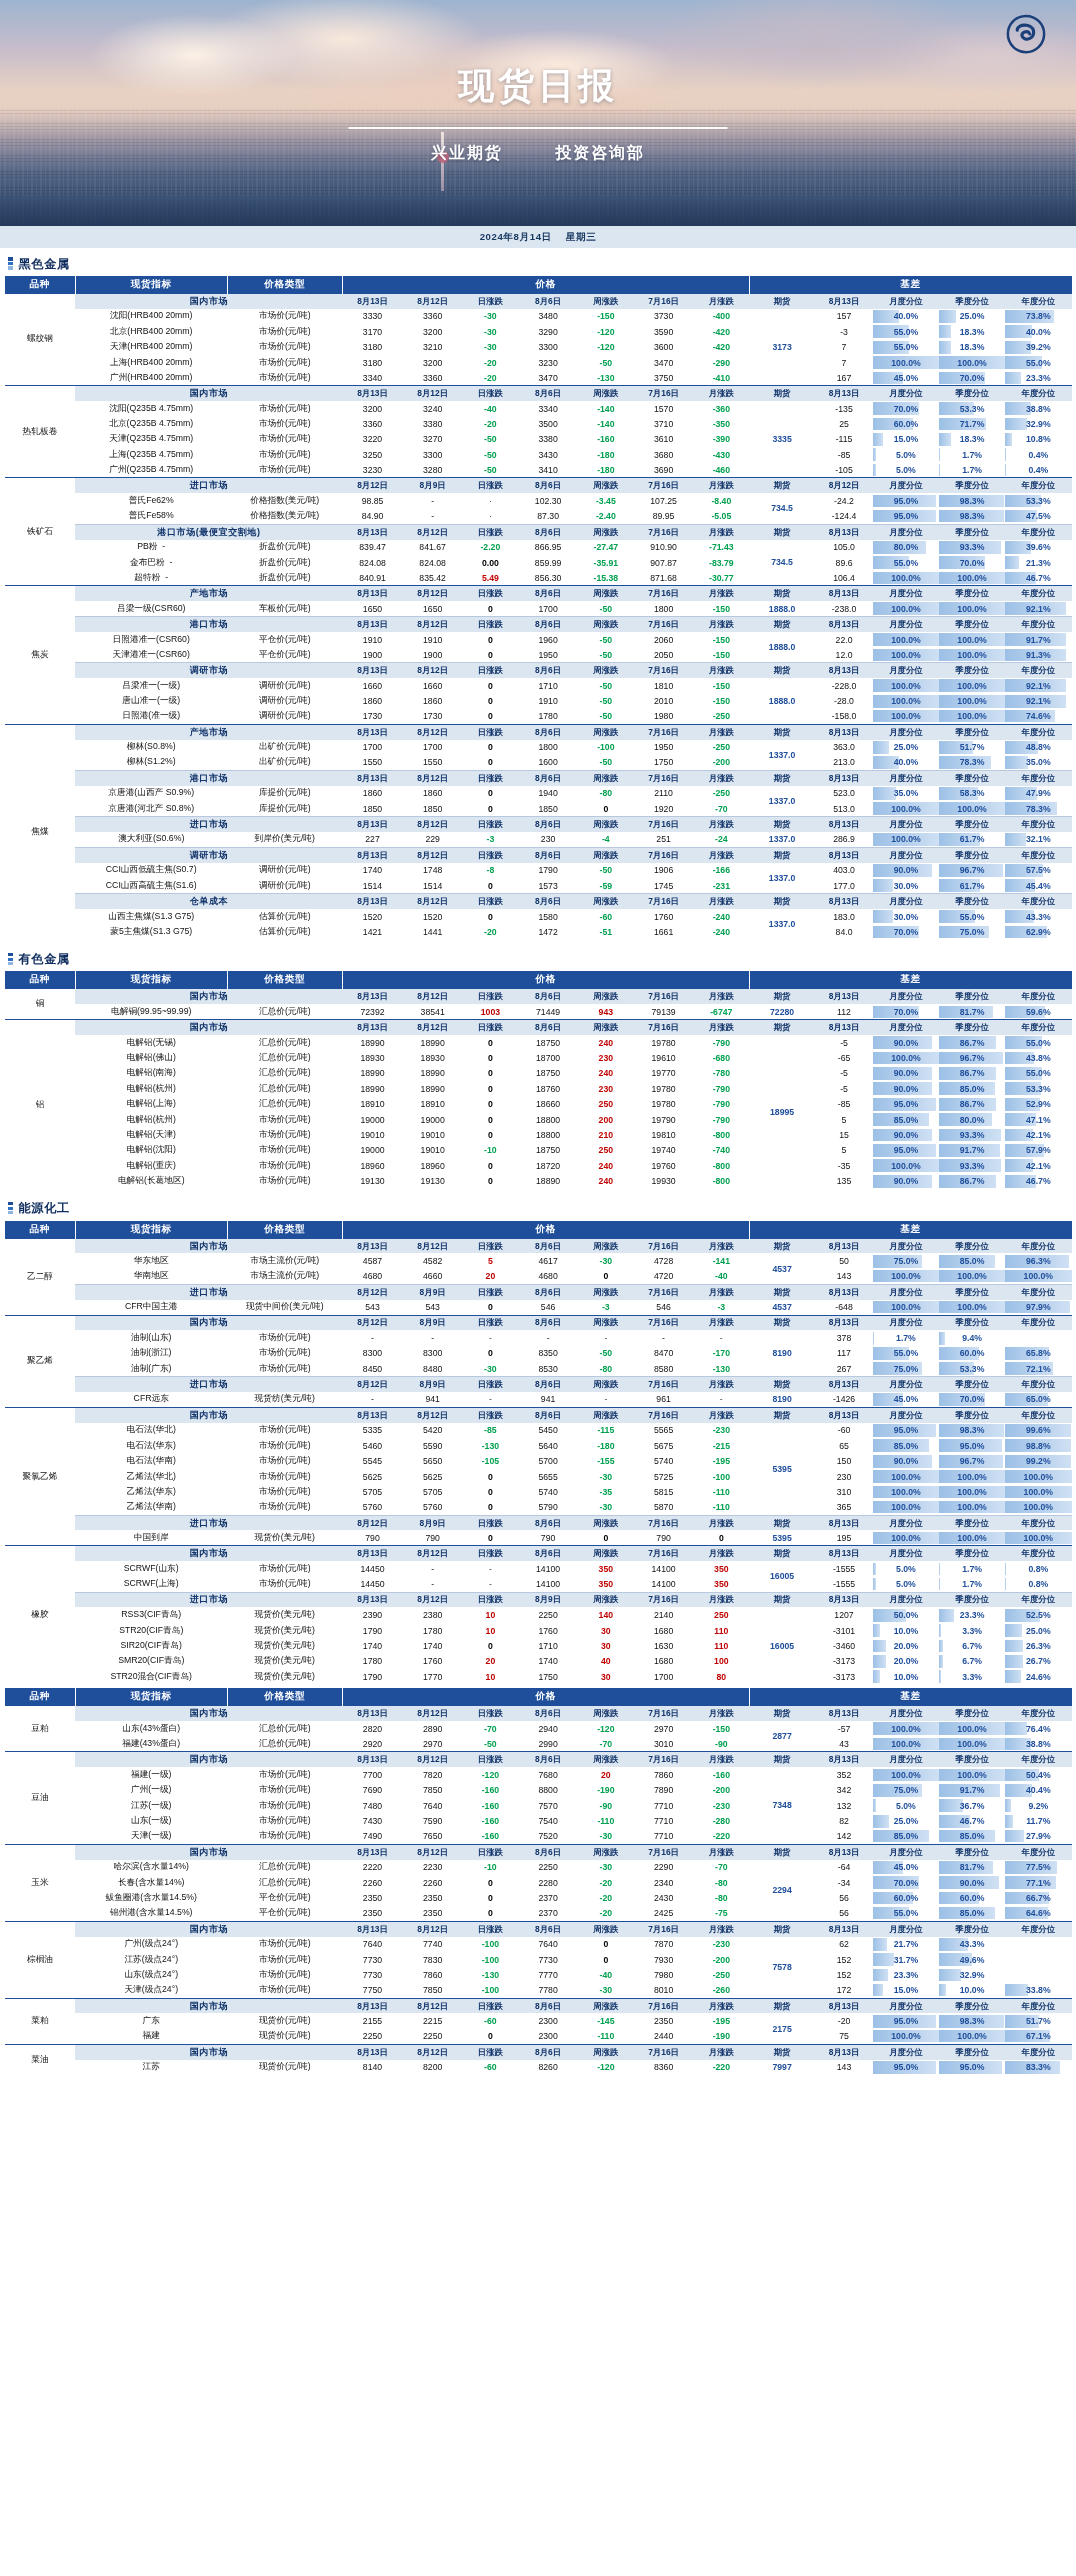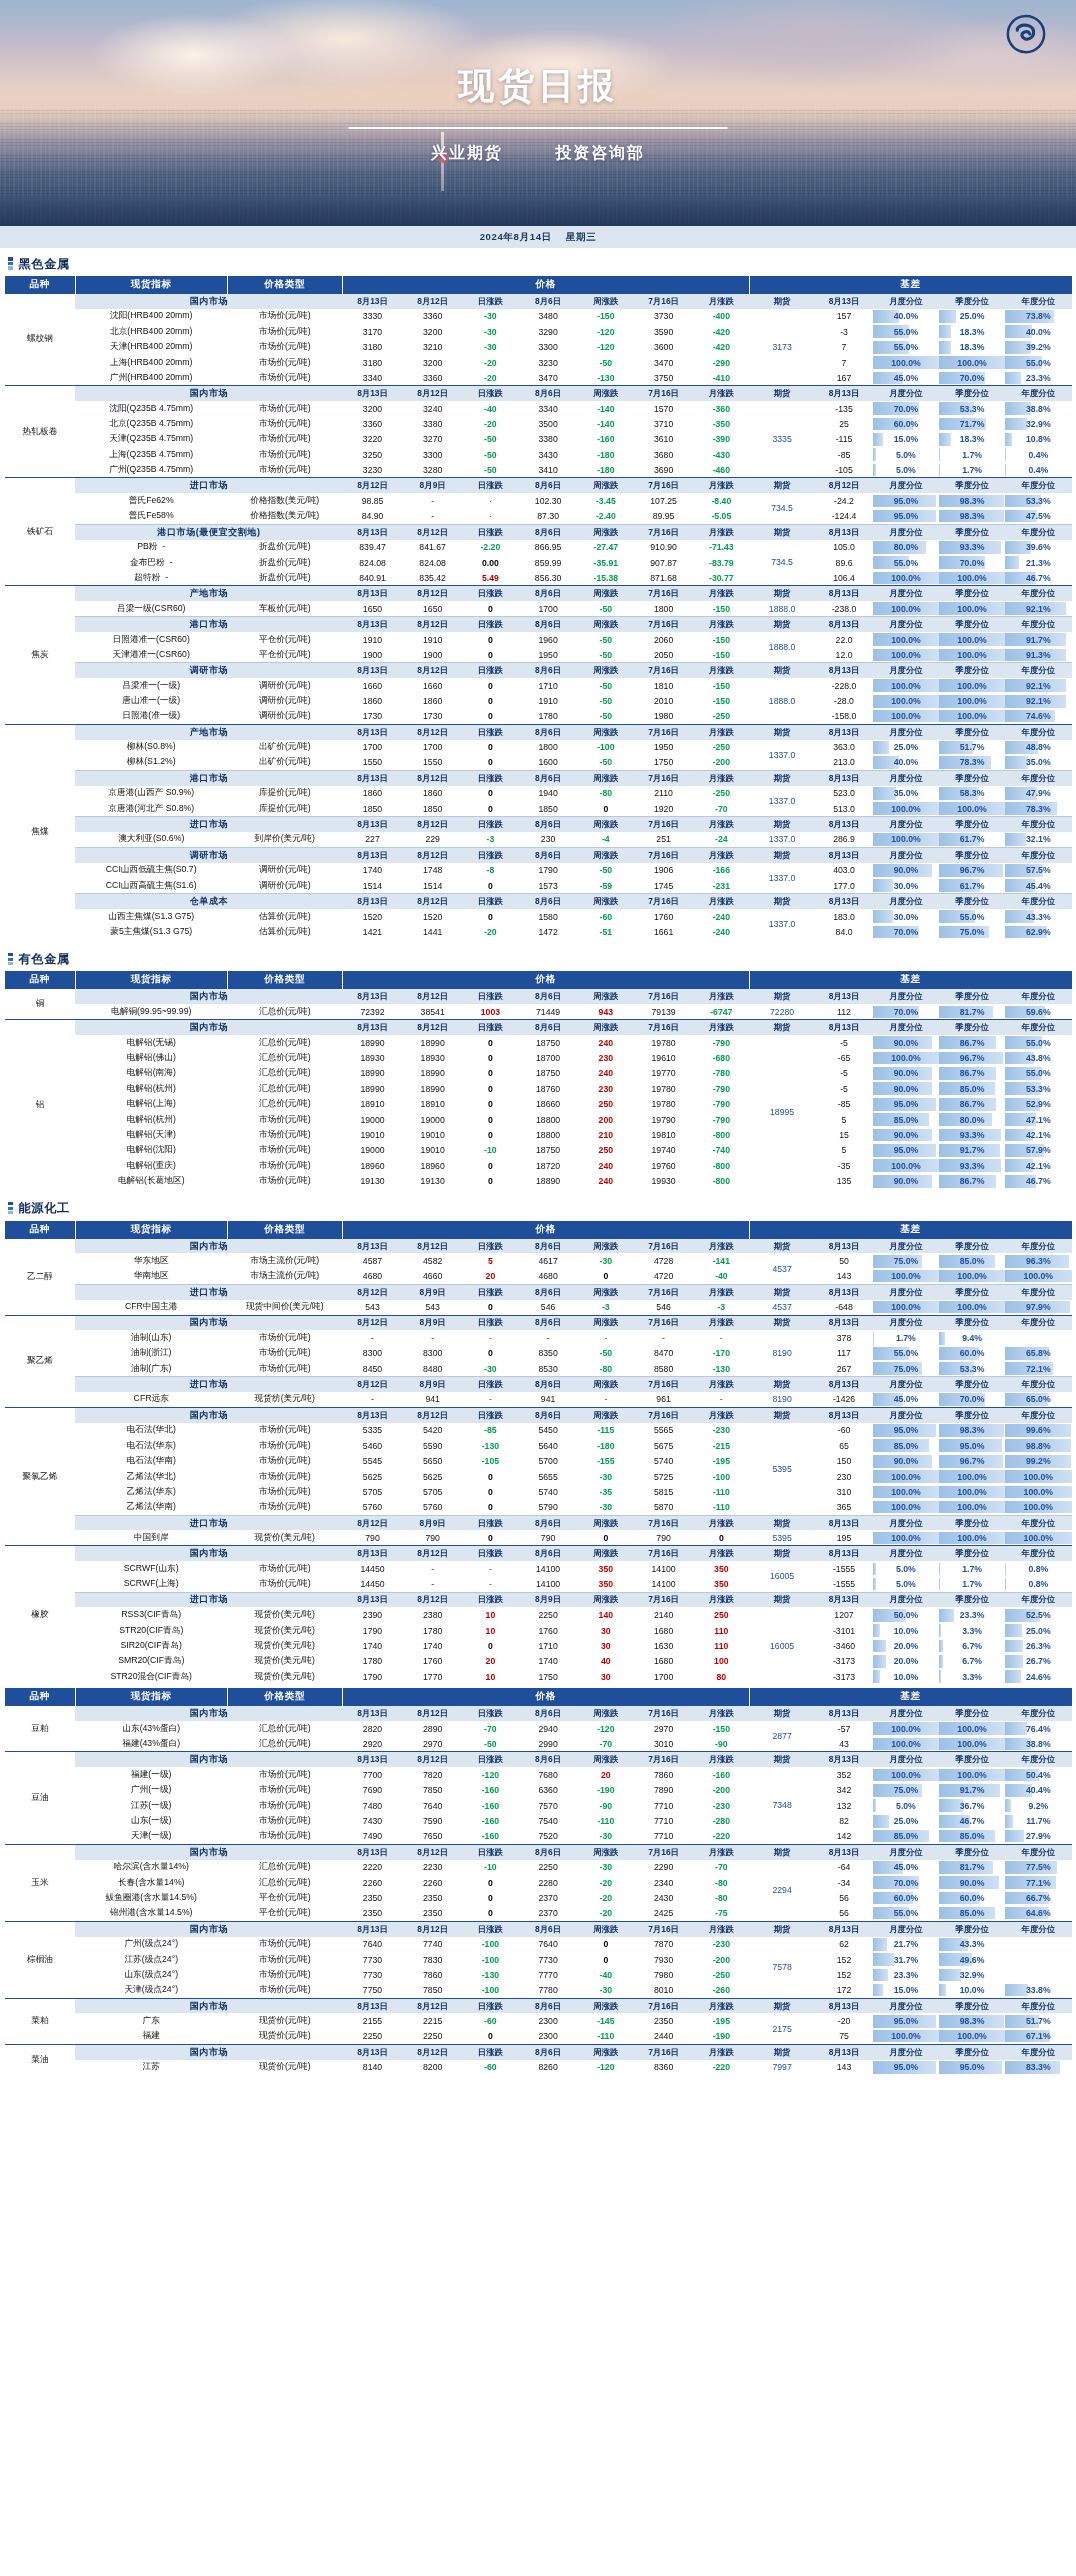--- a/index.html
+++ b/index.html
@@ -138,21 +138,21 @@
   }
   td.cat {
     font-size:8.7px; font-weight:normal; color:#111; text-align:center;
     background:#ffffff; vertical-align:middle;
   }
   td.ind { text-align:center; }
   td.ptype { text-align:center; }
   .up   { color:#c00000; font-weight:bold; }
   .down { color:#00a050; font-weight:bold; }
   .flat { color:#000000; font-weight:bold; }
-  .fut  { color:#1f4e9b; font-weight:normal; }
+  .fut  { color:#1f4e9b; font-weight:bold; }
   .dash { color:#444; }
   .pct {
     position:relative; color:#1f4e9b; font-weight:bold; font-size:8.4px;
     text-align:center;
   }
   .pct .bar {
     position:absolute; left:0; top:1.3px; bottom:1.3px;
     background:linear-gradient(90deg,#9cc0e6,#cfe0f3);
     z-index:0;
   }
@@ -1696,21 +1696,21 @@
           <td class="pct"><span class="bar" style="width:100%"></span><span class="v">100.0%</span></td>
           <td class="pct"><span class="bar" style="width:100%"></span><span class="v">100.0%</span></td>
           <td class="pct"><span class="bar" style="width:50.4%"></span><span class="v">50.4%</span></td>
         </tr>
         <tr class="dat">
           <td class="ind">广州(一级)</td>
           <td class="ptype">市场价(元/吨)</td>
           <td>7690</td>
           <td>7850</td>
           <td class="down">-160</td>
-          <td>6360</td>
+          <td>8800</td>
           <td class="down">-190</td>
           <td>7890</td>
           <td class="down">-200</td>
           <td>342</td>
           <td class="pct"><span class="bar" style="width:75%"></span><span class="v">75.0%</span></td>
           <td class="pct"><span class="bar" style="width:91.7%"></span><span class="v">91.7%</span></td>
           <td class="pct"><span class="bar" style="width:40.4%"></span><span class="v">40.4%</span></td>
         </tr>
         <tr class="dat">
           <td class="ind">江苏(一级)</td>

